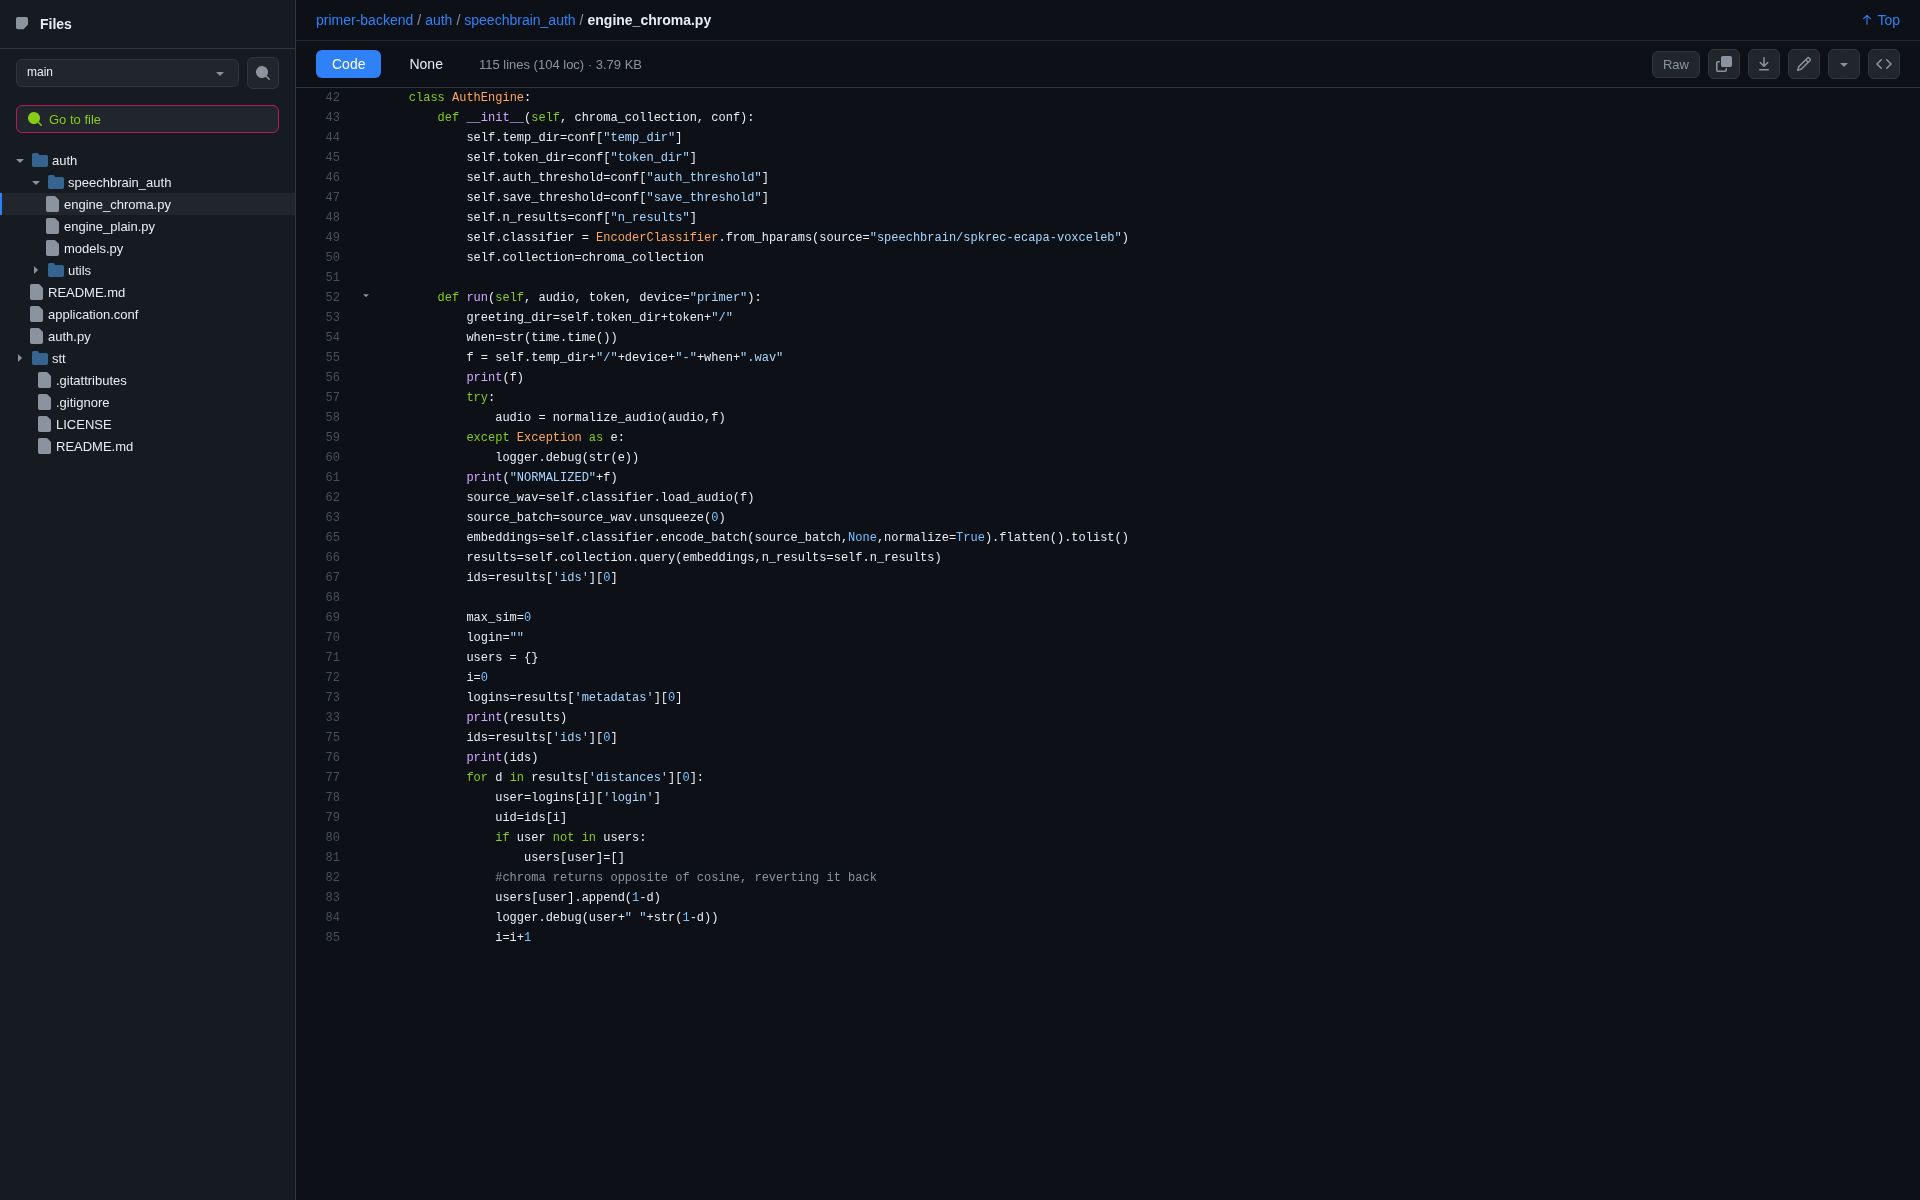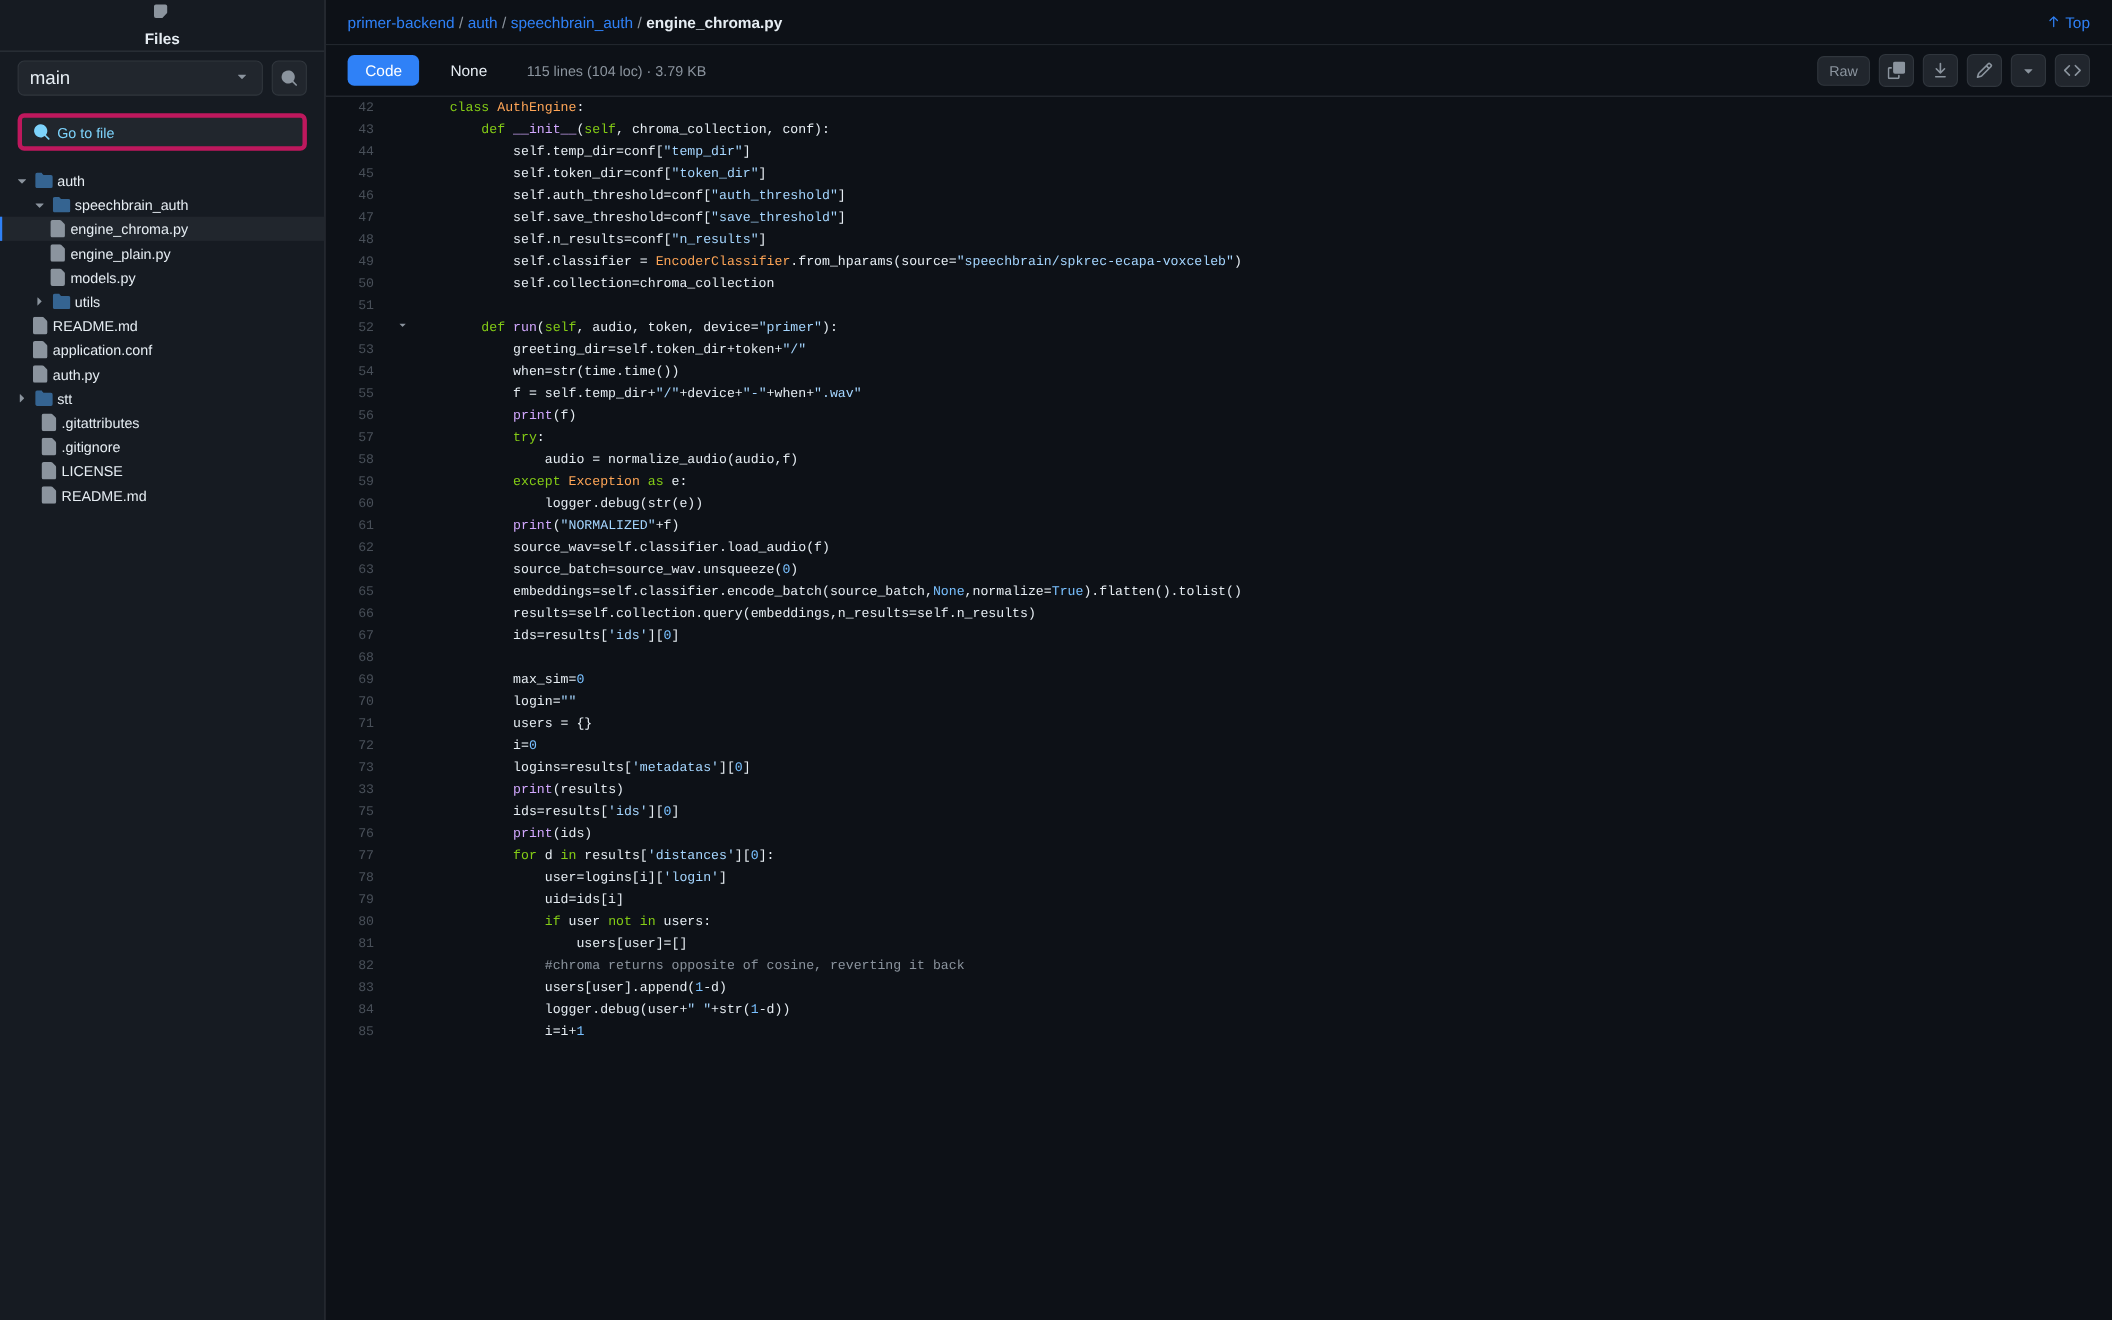--- a/index.html
+++ b/index.html
@@ -18,69 +18,68 @@
     .sidebar {
       width: 296px;
       background: #161b22;
       border-right: 1px solid #30363d;
       display: flex;
       flex-direction: column;
       flex-shrink: 0;
       overflow-y: auto;
     }
     .sidebar-header {
-      padding: 3px;
+      padding: 16px;
       display: flex;
       align-items: center;
       gap: 8px;
       border-bottom: 1px solid #30363d;
       font-weight: 600;
-      flex-direction: column;
     }
     .sidebar-header svg {
       color: #8b949e;
     }
     .sidebar-controls {
       padding: 8px 16px;
       display: flex;
       gap: 8px;
       align-items: center;
     }
     .branch-selector {
       flex: 1;
       background: #21262d;
       border: 1px solid #30363d;
       border-radius: 6px;
       color: #e6edf3;
       padding: 5px 10px;
-      font-size: 17px;
+      font-size: 12px;
       display: flex;
       align-items: flex-start;
       justify-content: space-between;
       cursor: pointer;
     }
     .search-btn {
       background: #21262d;
       border: 1px solid #30363d;
       border-radius: 6px;
       color: #8b949e;
       width: 32px;
       height: 32px;
       display: flex;
       align-items: center;
       justify-content: center;
       cursor: pointer;
     }
     .go-to-file {
       margin: 8px 16px;
       background: #21262d;
-      border: 4px solid #be185d;
+      border: 1px solid #be185d;
       border-radius: 6px;
       padding: 5px 10px;
-      color: #7dd3fc;
+      color: #84cc16;
       font-size: 13px;
       display: flex;
       align-items: center;
       gap: 6px;
       cursor: pointer;
     }
     .file-tree {
       padding: 8px 0;
       overflow-y: auto;
     }

